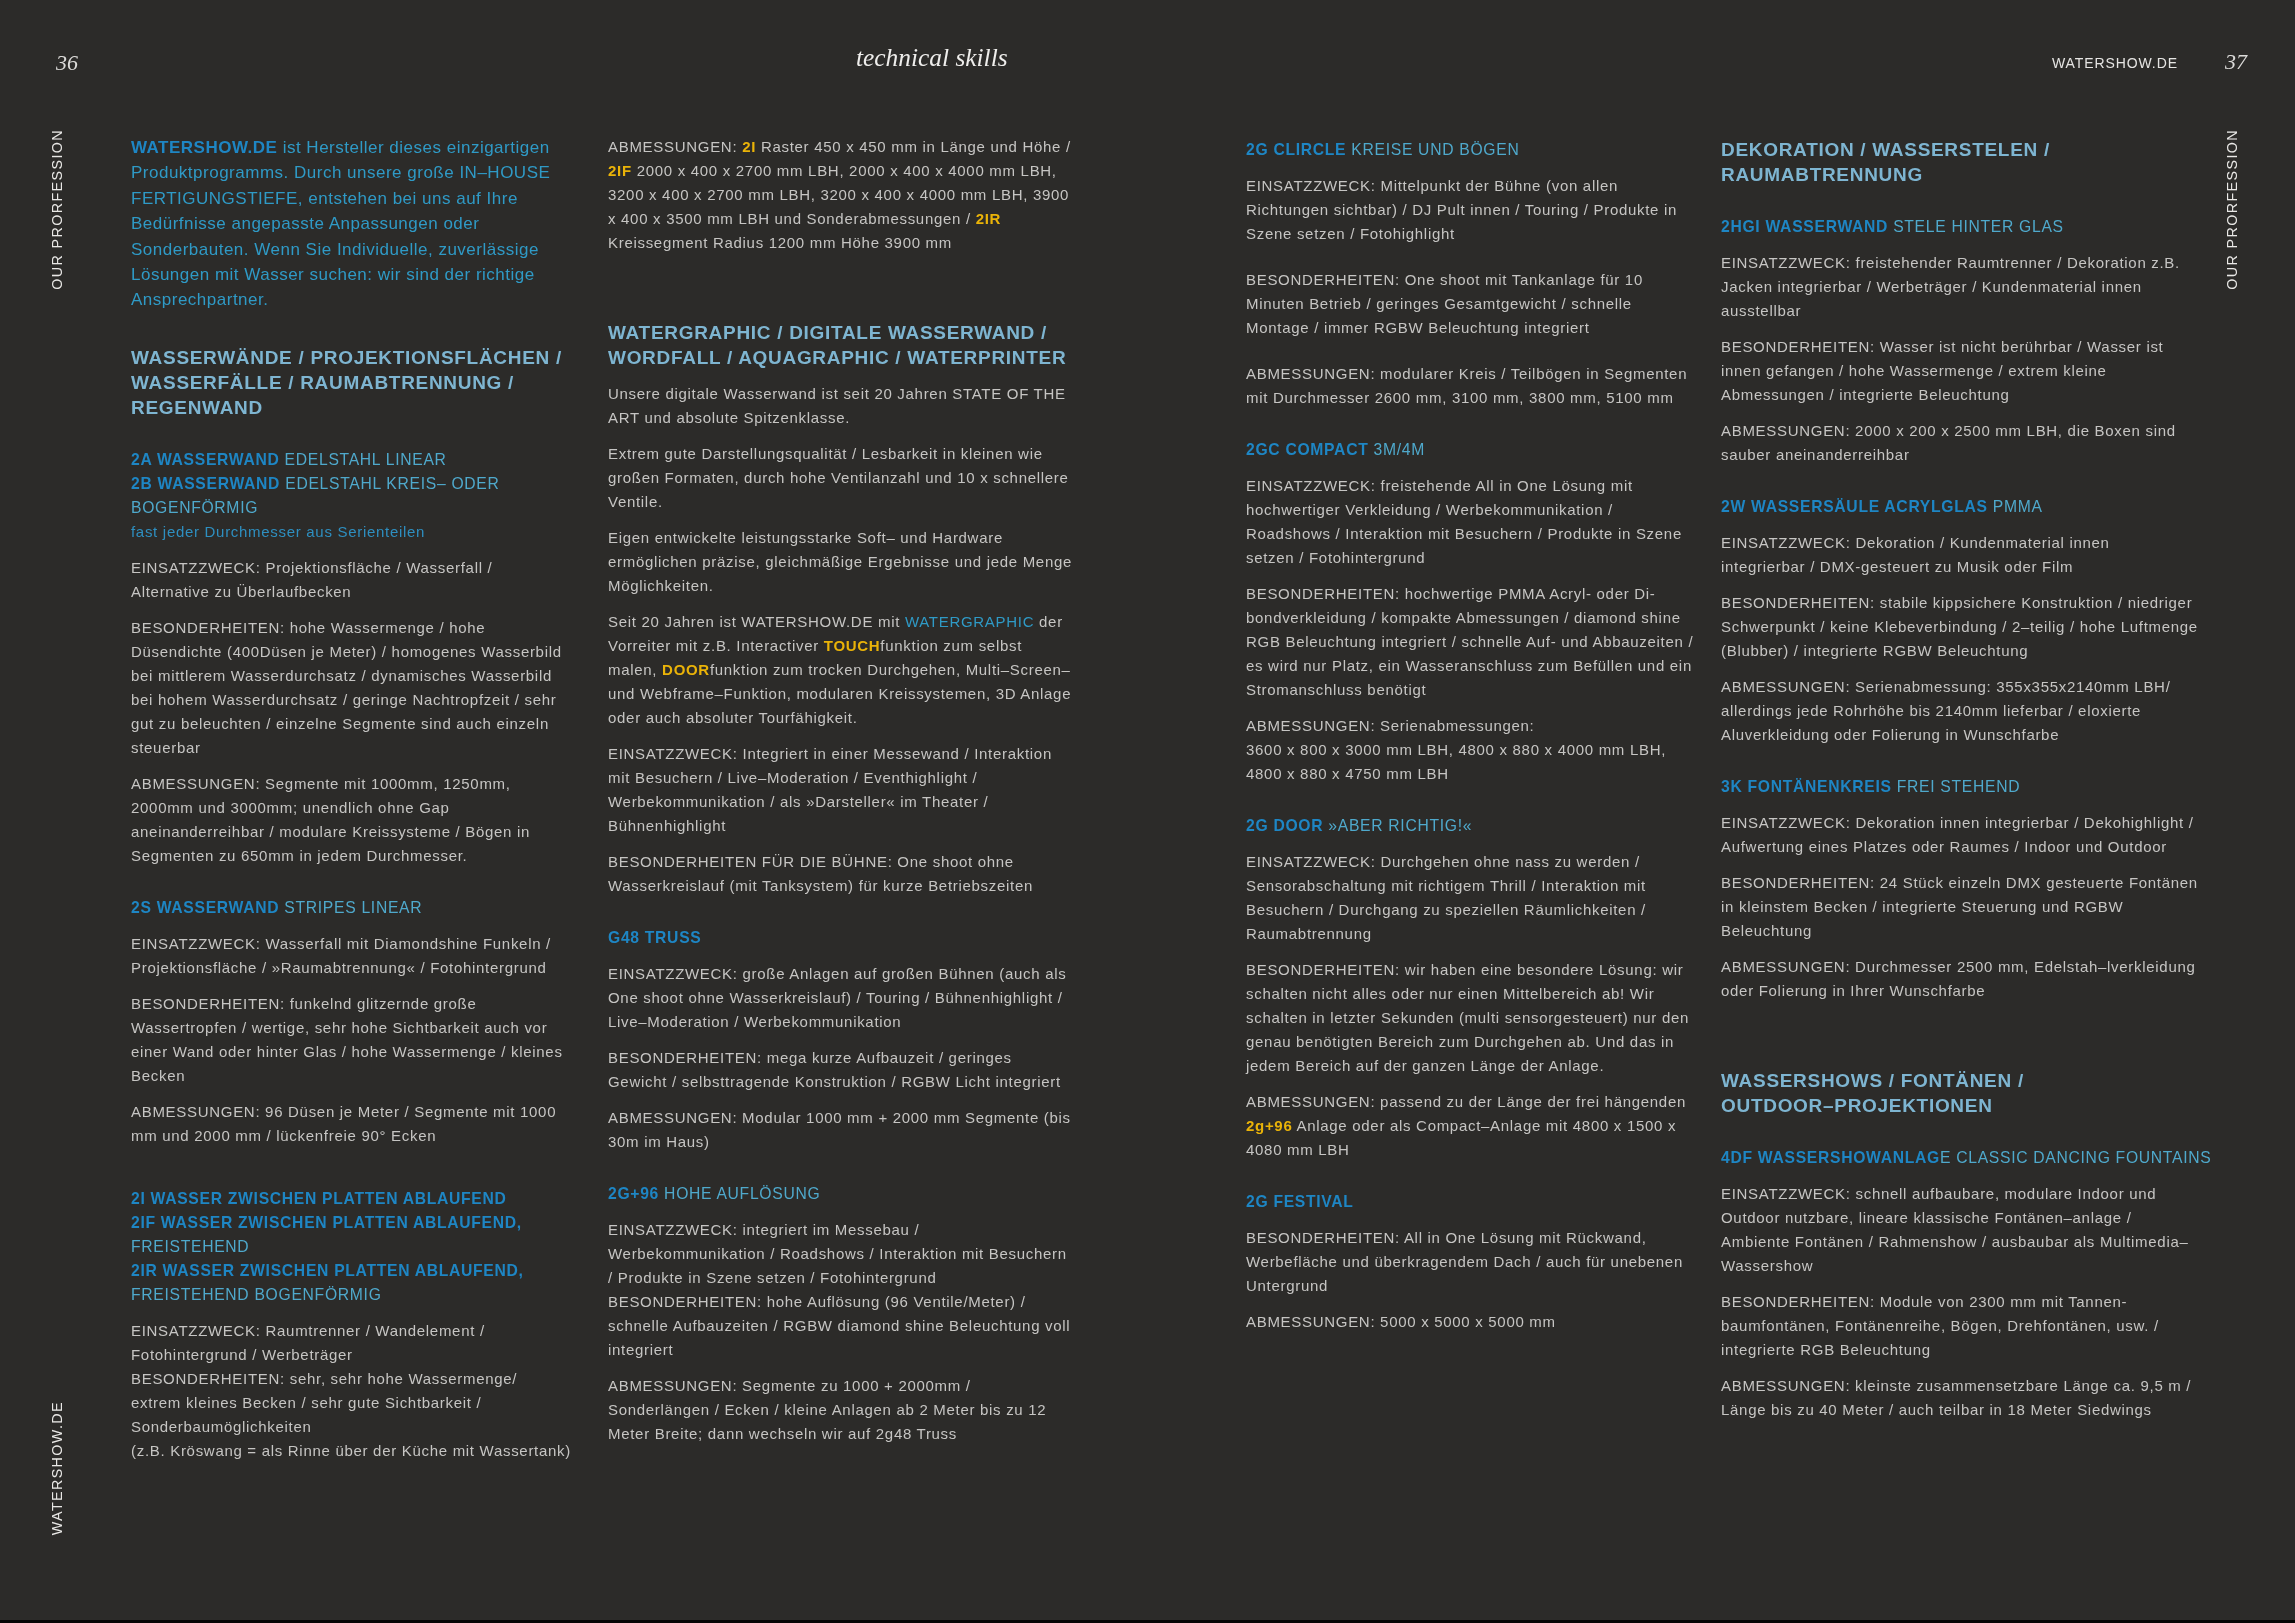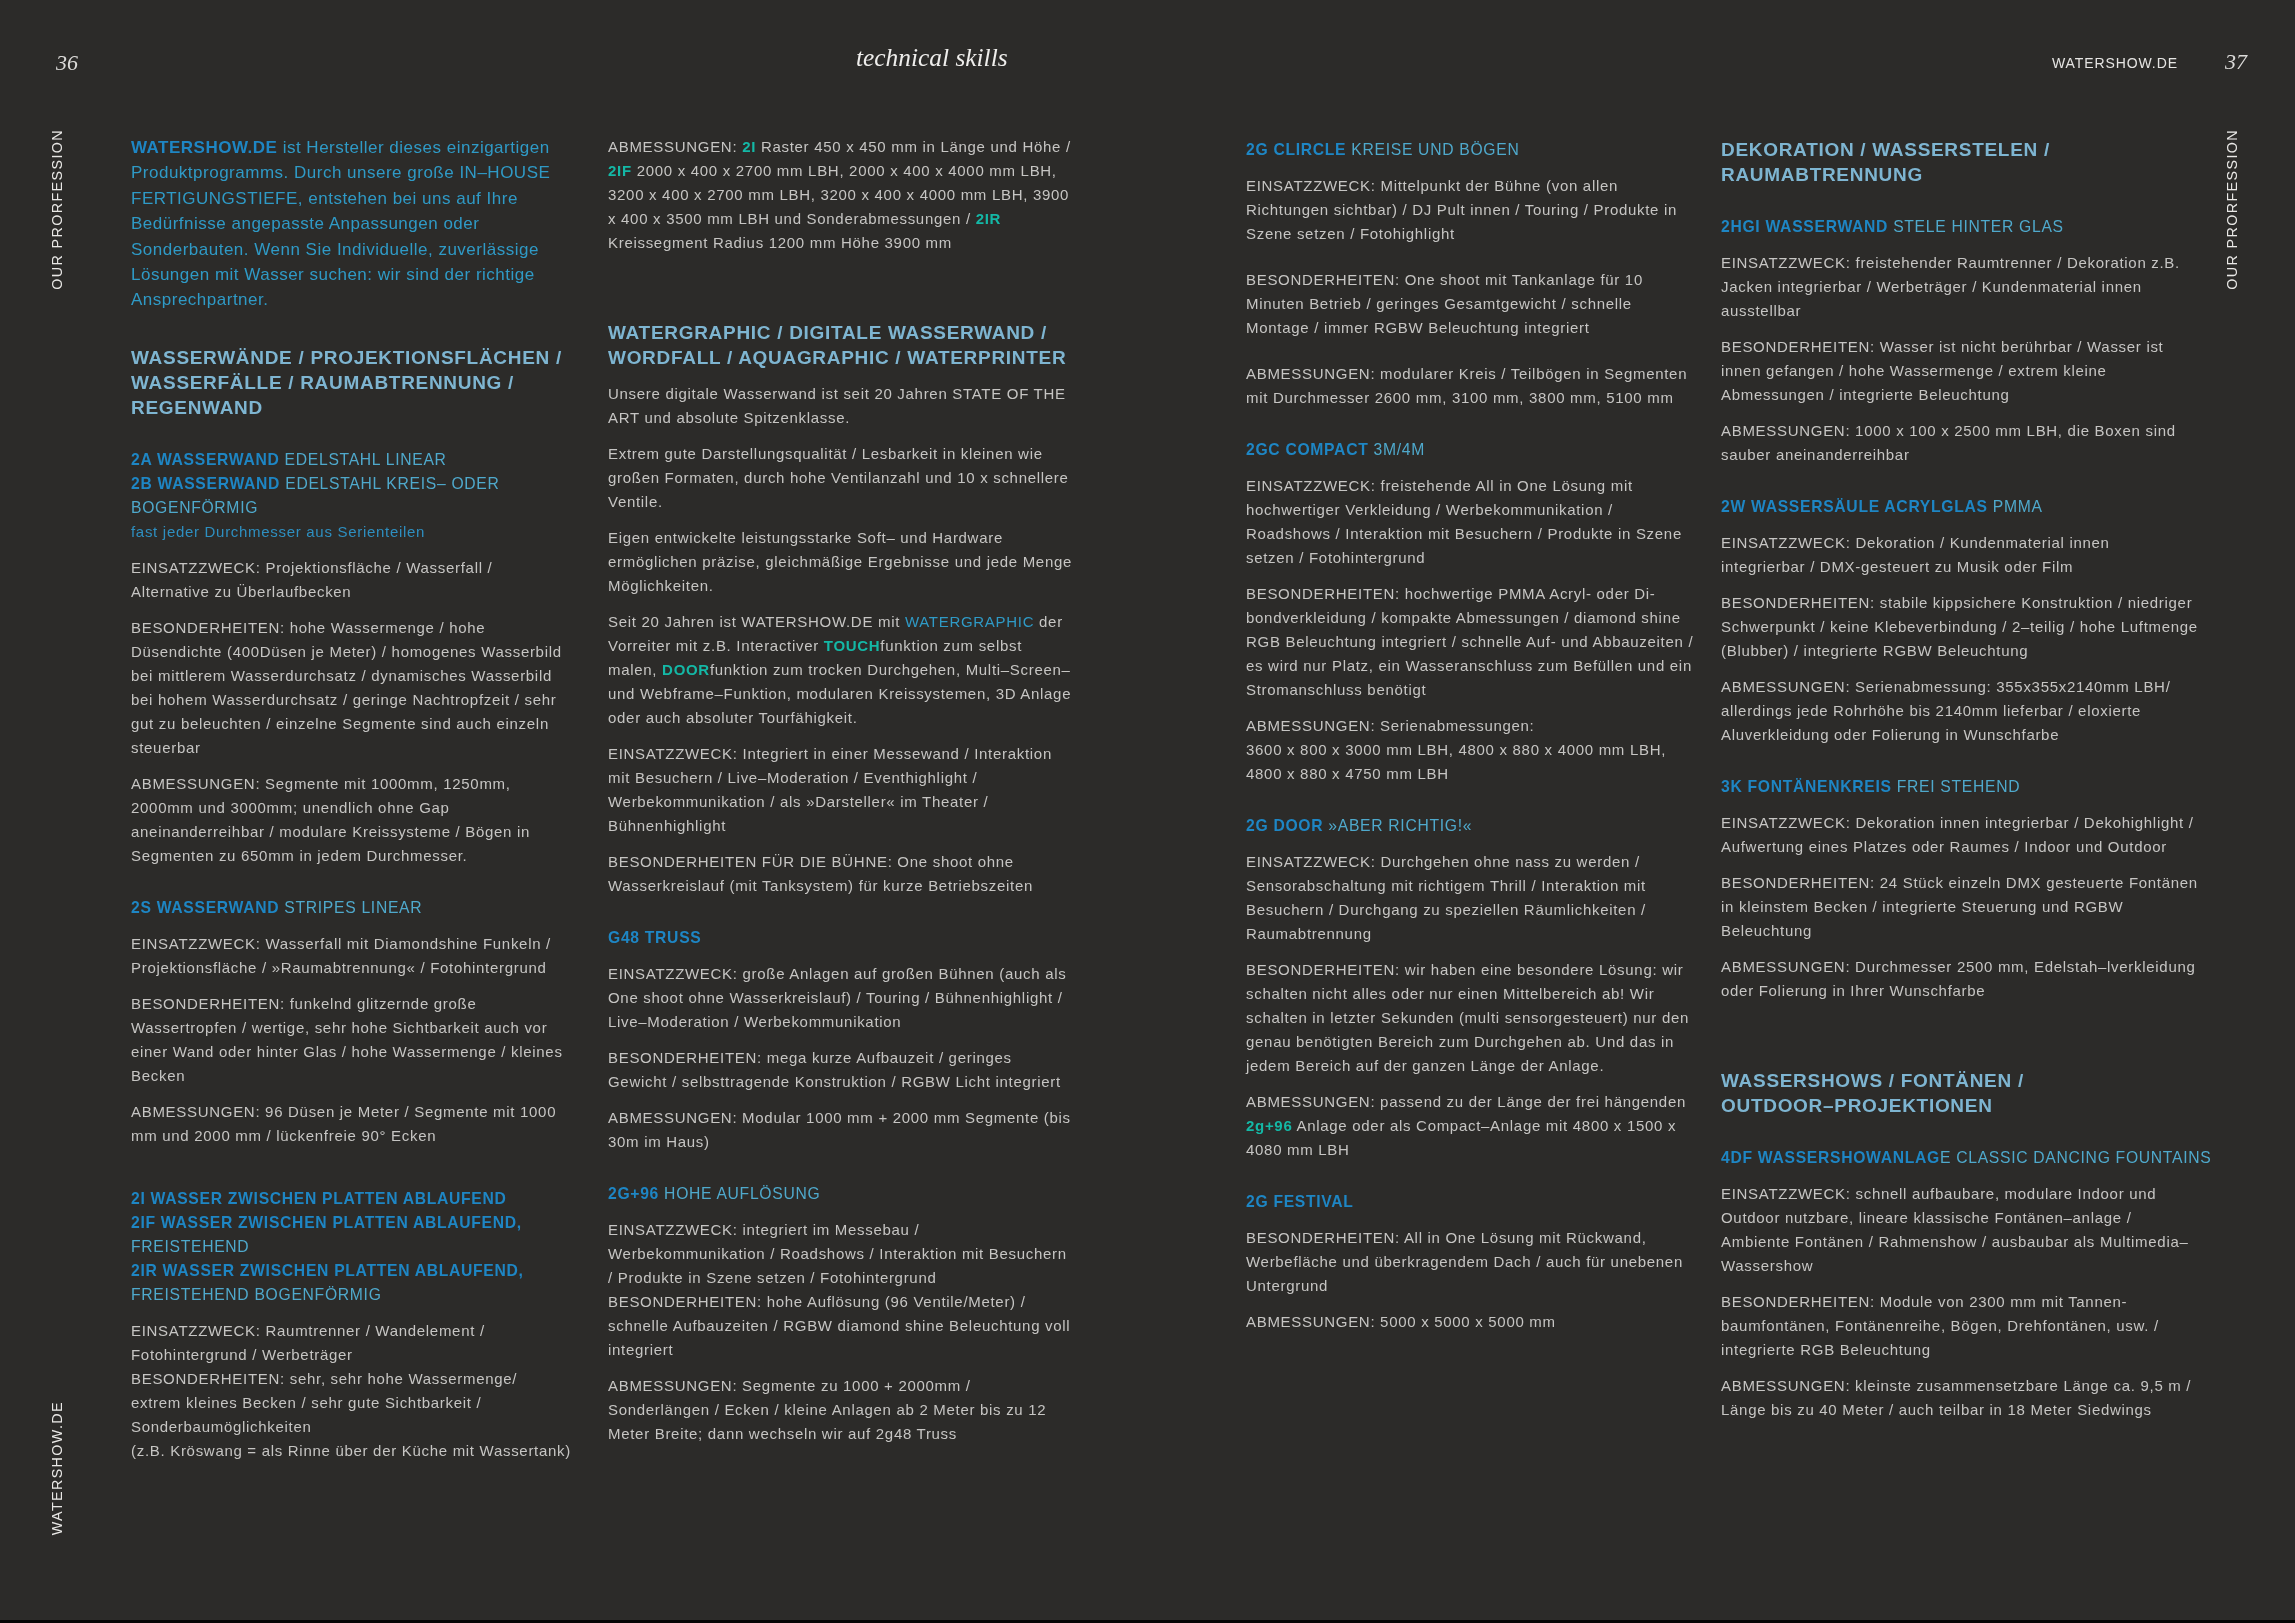--- a/index.html
+++ b/index.html
@@ -29,21 +29,21 @@
   .col > .blk:first-child{margin-top:0;}
   .blk-p{font-size:15px;line-height:24px;letter-spacing:0.7px;color:var(--body_text,#c6c5c3);margin-top:12px;}
   .blk-intro{font-size:17px;line-height:25.4px;letter-spacing:0.5px;color:var(--blue_intro,#2f9ac6);}
   .blk-intro .run-b{font-weight:bold;color:var(--blue_bold,#1e86c4);}
   .blk-section{font-size:19px;line-height:25px;font-weight:bold;letter-spacing:0.7px;
                color:var(--blue_heading,#7eb5d1);margin-top:32px;margin-bottom:5.6px;}
   .blk-product{font-size:15.7px;line-height:24px;letter-spacing:0.7px;margin-top:28px;}
   .blk-note{font-size:15px;line-height:24px;letter-spacing:0.7px;color:var(--blue_note,#2e8fc0);}
   .run-b{font-weight:bold;color:var(--blue_bold,#1e86c4);}
   .run-l{color:var(--blue_light,#4fa9cc);}
-  .run-w{font-weight:bold;color:#14b8a6;}
+  .run-w{font-weight:bold;color:#eab308;}
   .run-m{color:var(--blue_intro,#2f9ac6);}
   .sp-sm{margin-top:22px;}
   .sp-md{margin-top:39px;}
   .sp-xl{margin-top:65px;}
   .nowrap{white-space:nowrap;margin-top:16px;}
   .bbar{position:absolute;left:0;right:0;bottom:0;height:2.8px;background:var(--bottom_bar,#050505);}
 </style>
 </head>
 <body>
 
@@ -112,21 +112,21 @@
       <div class="blk blk-product"><div class="pline"><span class="run run-b">2G FESTIVAL</span></div></div>
       <div class="blk blk-p">BESONDERHEITEN: All in One Lösung mit Rückwand, Werbefläche und überkragendem Dach / auch für unebenen Untergrund</div>
       <div class="blk blk-p">ABMESSUNGEN: 5000 x 5000 x 5000 mm</div>
     </div>
   <div class="col" id="c3">
       <div class="blk blk-section">DEKORATION / WASSERSTELEN /
 RAUMABTRENNUNG</div>
       <div class="blk blk-product"><div class="pline"><span class="run run-b">2HGI WASSERWAND</span><span class="run run-l"> STELE HINTER GLAS</span></div></div>
       <div class="blk blk-p">EINSATZZWECK: freistehender Raumtrenner / Dekoration z.B. Jacken integrierbar / Werbeträger / Kundenmaterial innen ausstellbar</div>
       <div class="blk blk-p">BESONDERHEITEN: Wasser ist nicht berührbar / Wasser ist innen gefangen / hohe Wassermenge / extrem kleine Abmessungen / integrierte Beleuchtung</div>
-      <div class="blk blk-p">ABMESSUNGEN: 1000 x 100 x 2500 mm LBH, die Boxen sind sauber aneinanderreihbar</div>
+      <div class="blk blk-p">ABMESSUNGEN: 2000 x 200 x 2500 mm LBH, die Boxen sind sauber aneinanderreihbar</div>
       <div class="blk blk-product"><div class="pline"><span class="run run-b">2W WASSERSÄULE ACRYLGLAS</span><span class="run run-l"> PMMA</span></div></div>
       <div class="blk blk-p">EINSATZZWECK: Dekoration / Kundenmaterial innen integrierbar / DMX-gesteuert zu Musik oder Film</div>
       <div class="blk blk-p">BESONDERHEITEN: stabile kippsichere Konstruktion / niedriger Schwerpunkt / keine Klebeverbindung / 2–teilig / hohe Luftmenge (Blubber) / integrierte RGBW Beleuchtung</div>
       <div class="blk blk-p">ABMESSUNGEN: Serienabmessung: 355x355x2140mm LBH/ allerdings jede Rohrhöhe bis 2140mm lieferbar / eloxierte Aluverkleidung oder Folierung in Wunschfarbe</div>
       <div class="blk blk-product"><div class="pline"><span class="run run-b">3K FONTÄNENKREIS</span><span class="run run-l"> FREI STEHEND</span></div></div>
       <div class="blk blk-p">EINSATZZWECK: Dekoration innen integrierbar / Dekohighlight / Aufwertung eines Platzes oder Raumes / Indoor und Outdoor</div>
       <div class="blk blk-p">BESONDERHEITEN: 24 Stück einzeln DMX gesteuerte Fontänen in kleinstem Becken / integrierte Steuerung und RGBW Beleuchtung</div>
       <div class="blk blk-p">ABMESSUNGEN: Durchmesser 2500 mm, Edelstah–lverkleidung oder Folierung in Ihrer Wunschfarbe</div>
       <div class="blk blk-section sp-xl">WASSERSHOWS / FONTÄNEN /
 OUTDOOR–PROJEKTIONEN</div>

